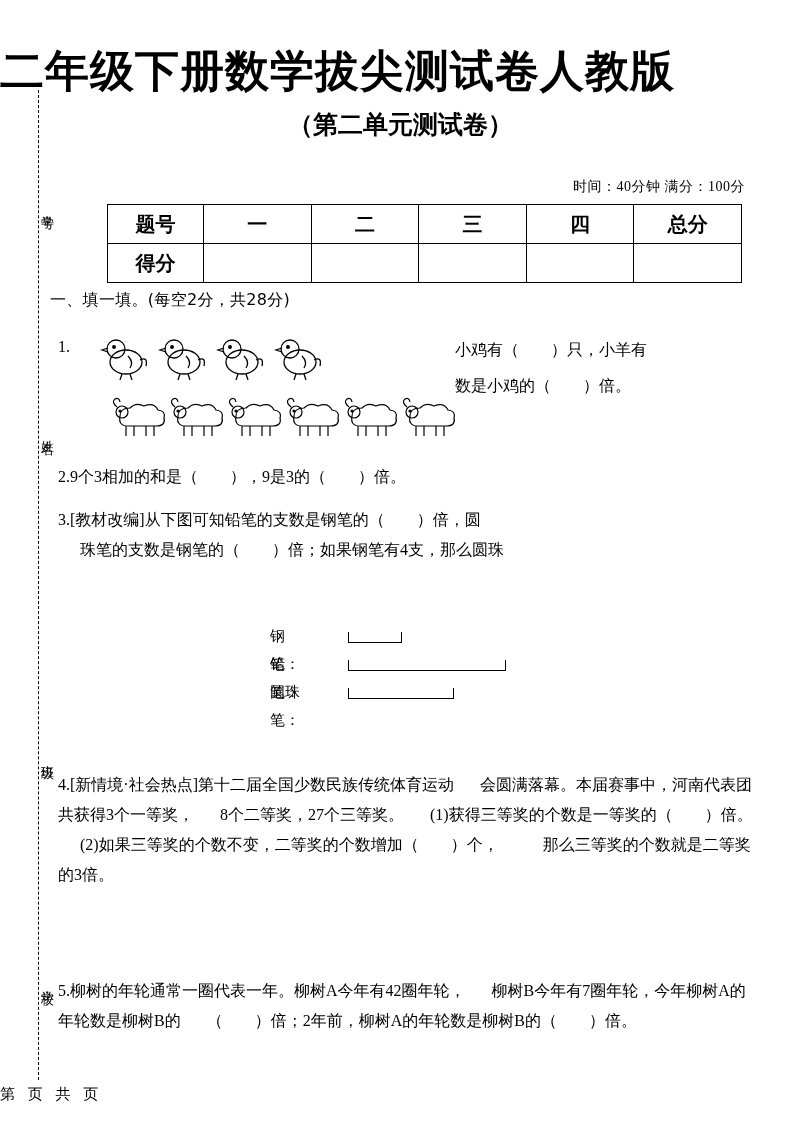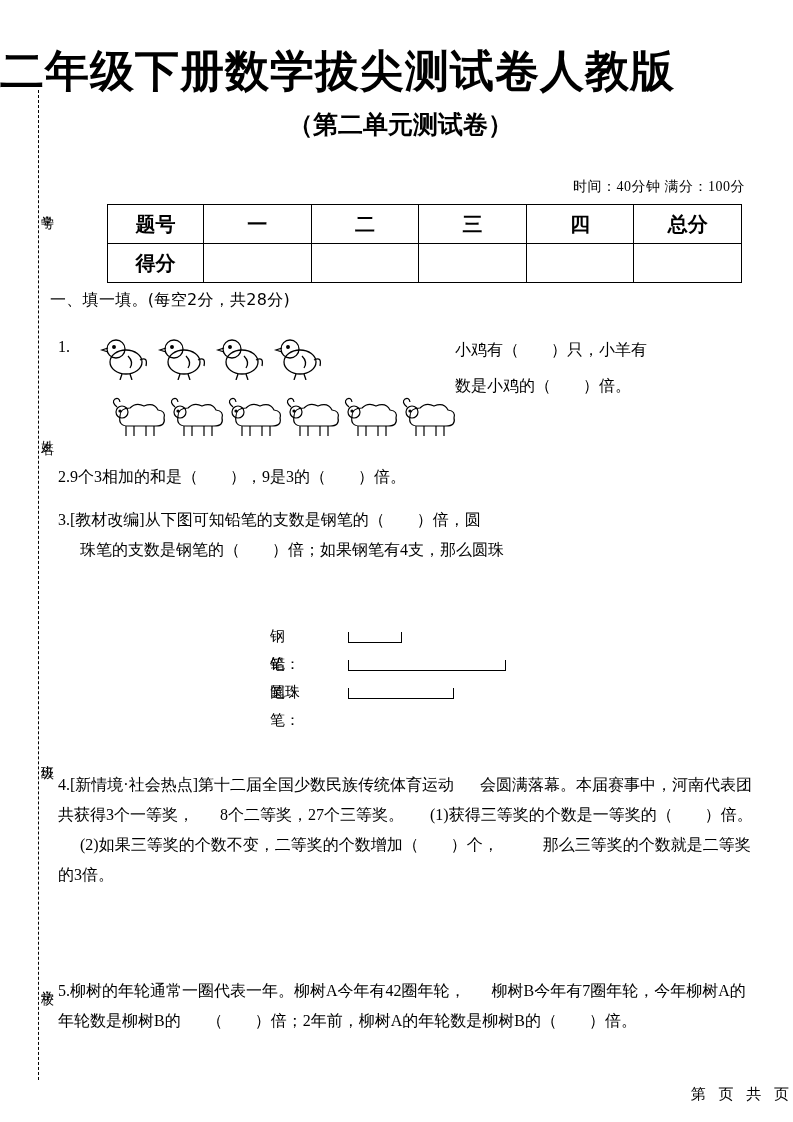--- a/index.html
+++ b/index.html
@@ -161,21 +161,21 @@
   .b2 { left: 78px; width: 156px; }
   .b3 { left: 78px; width: 104px; }
 
   .q4 { left: 58px; top: 730px; width: 700px; margin-top: 40px; }
   .q5 { left: 58px; top: 976px; width: 700px; }
 
   .footer {
     position: absolute;
     left: 0; right: 0;
     bottom: 18px;
-    text-align: right;
+    text-align: left;
     font-size: 15px;
     font-family: "DejaVu Sans", "Liberation Sans", sans-serif;
     letter-spacing: 4px;
   }
 </style>
 </head>
 <body>
 
 <div class="left-dash"></div>
 <div class="vlabel l1">学号：</div>

